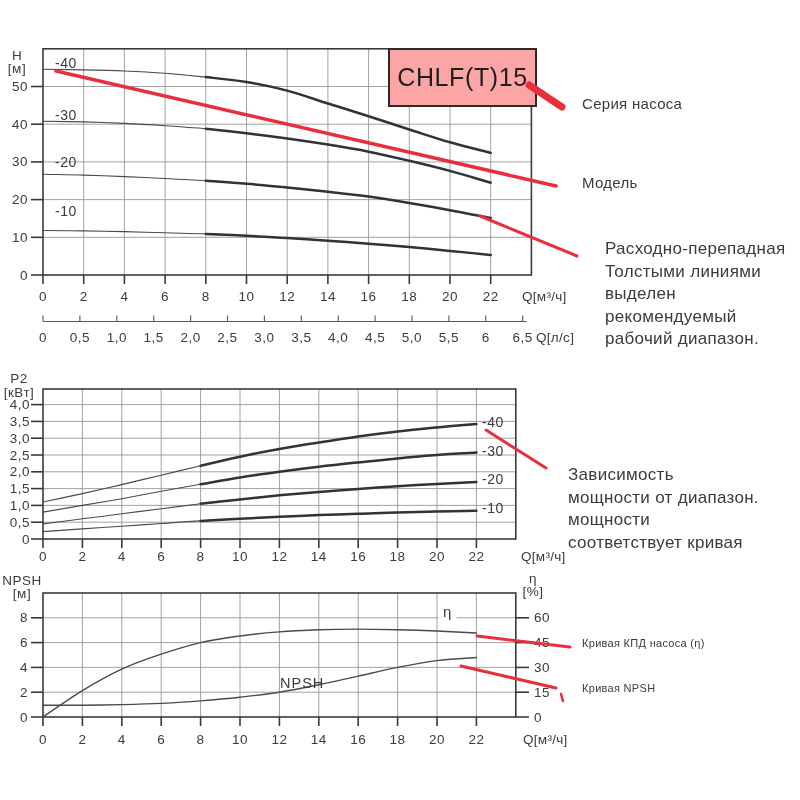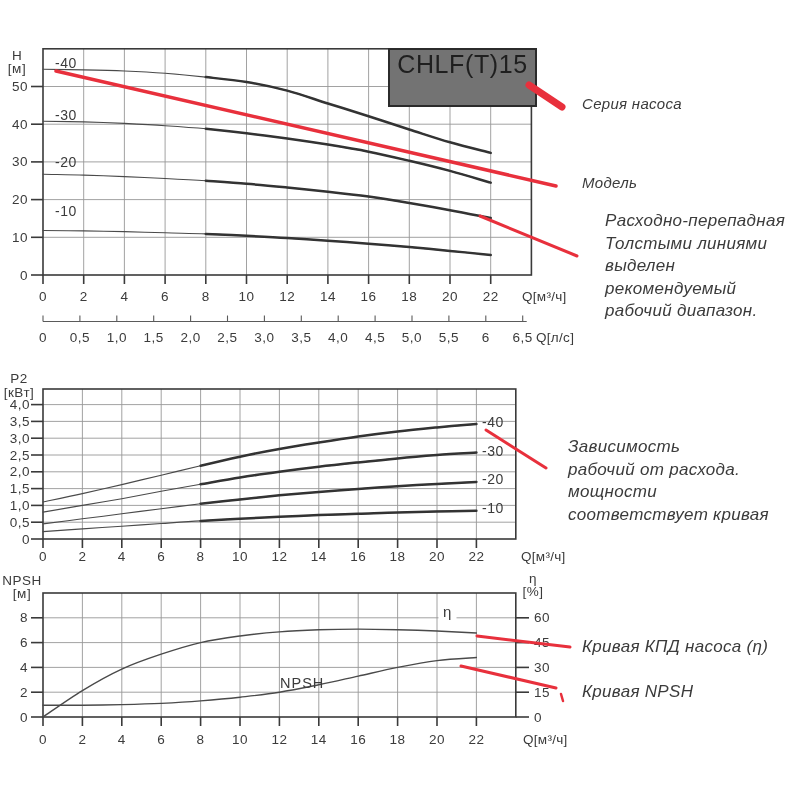--- a/index.html
+++ b/index.html
@@ -1,24 +1,24 @@
 <!DOCTYPE html>
 <html><head>
 <meta charset="utf-8">
 <style>
   html,body{margin:0;padding:0;background:#fff;}
   #page{position:relative;width:800px;height:800px;background:#fff;overflow:hidden;
         font-family:"Liberation Sans","DejaVu Sans",sans-serif;color:#3b3b3b;}
   #page svg{position:absolute;left:0;top:0;}
-  .callout{position:absolute;color:#3b3b3b;letter-spacing:.3px;font-style:italic;}
+  .callout{position:absolute;color:#3b3b3b;letter-spacing:.3px;}
   .small{font-size:15px;}
-  .med{font-size:17px;}
-  .para{font-size:17px;line-height:22.5px;}
+  .med{font-size:11px;}
+  .para{font-size:17px;line-height:22.5px;margin-top:28px;}
   #title-box{position:absolute;left:388px;top:48px;width:145px;height:55px;
-             background:#737373;border:2.2px solid #2b2b2b;display:flex;
+             background:#fca5a5;border:2.2px solid #2b2b2b;display:flex;align-items:center;
              justify-content:center;font-size:25px;letter-spacing:.6px;color:#1f1f1f;z-index:5;}
   #overlay{z-index:9;}
 </style>
 </head>
 <body>
 
 <div id="page">
 
   <svg id="chart-head" width="800" height="800">
       <line x1="83.7" y1="48.8" x2="83.7" y2="275" stroke="#979797" stroke-width="0.9" stroke-linecap="butt"></line>
@@ -283,21 +283,21 @@
   <div class="callout para" style="left:605px;top:210px">
     <div>Расходно-перепадная</div>
     <div>Толстыми линиями</div>
     <div>выделен</div>
     <div>рекомендуемый</div>
     <div>рабочий диапазон.</div>
   </div>
 
   <div class="callout para" style="left:568px;top:436px">
     <div>Зависимость</div>
-    <div>рабочий от расхода.</div>
+    <div>мощности от диапазон.</div>
     <div>мощности</div>
     <div>соответствует кривая</div>
   </div>
 
   <div class="callout med" style="left:582px;top:637px">Кривая КПД насоса (η)</div>
 
   <div class="callout med" style="left:582px;top:682px">Кривая NPSH</div>
 
   <svg id="overlay" width="800" height="800">
       <line x1="529" y1="85" x2="562" y2="107" stroke="#e8303c" stroke-width="7" stroke-linecap="round"></line>

